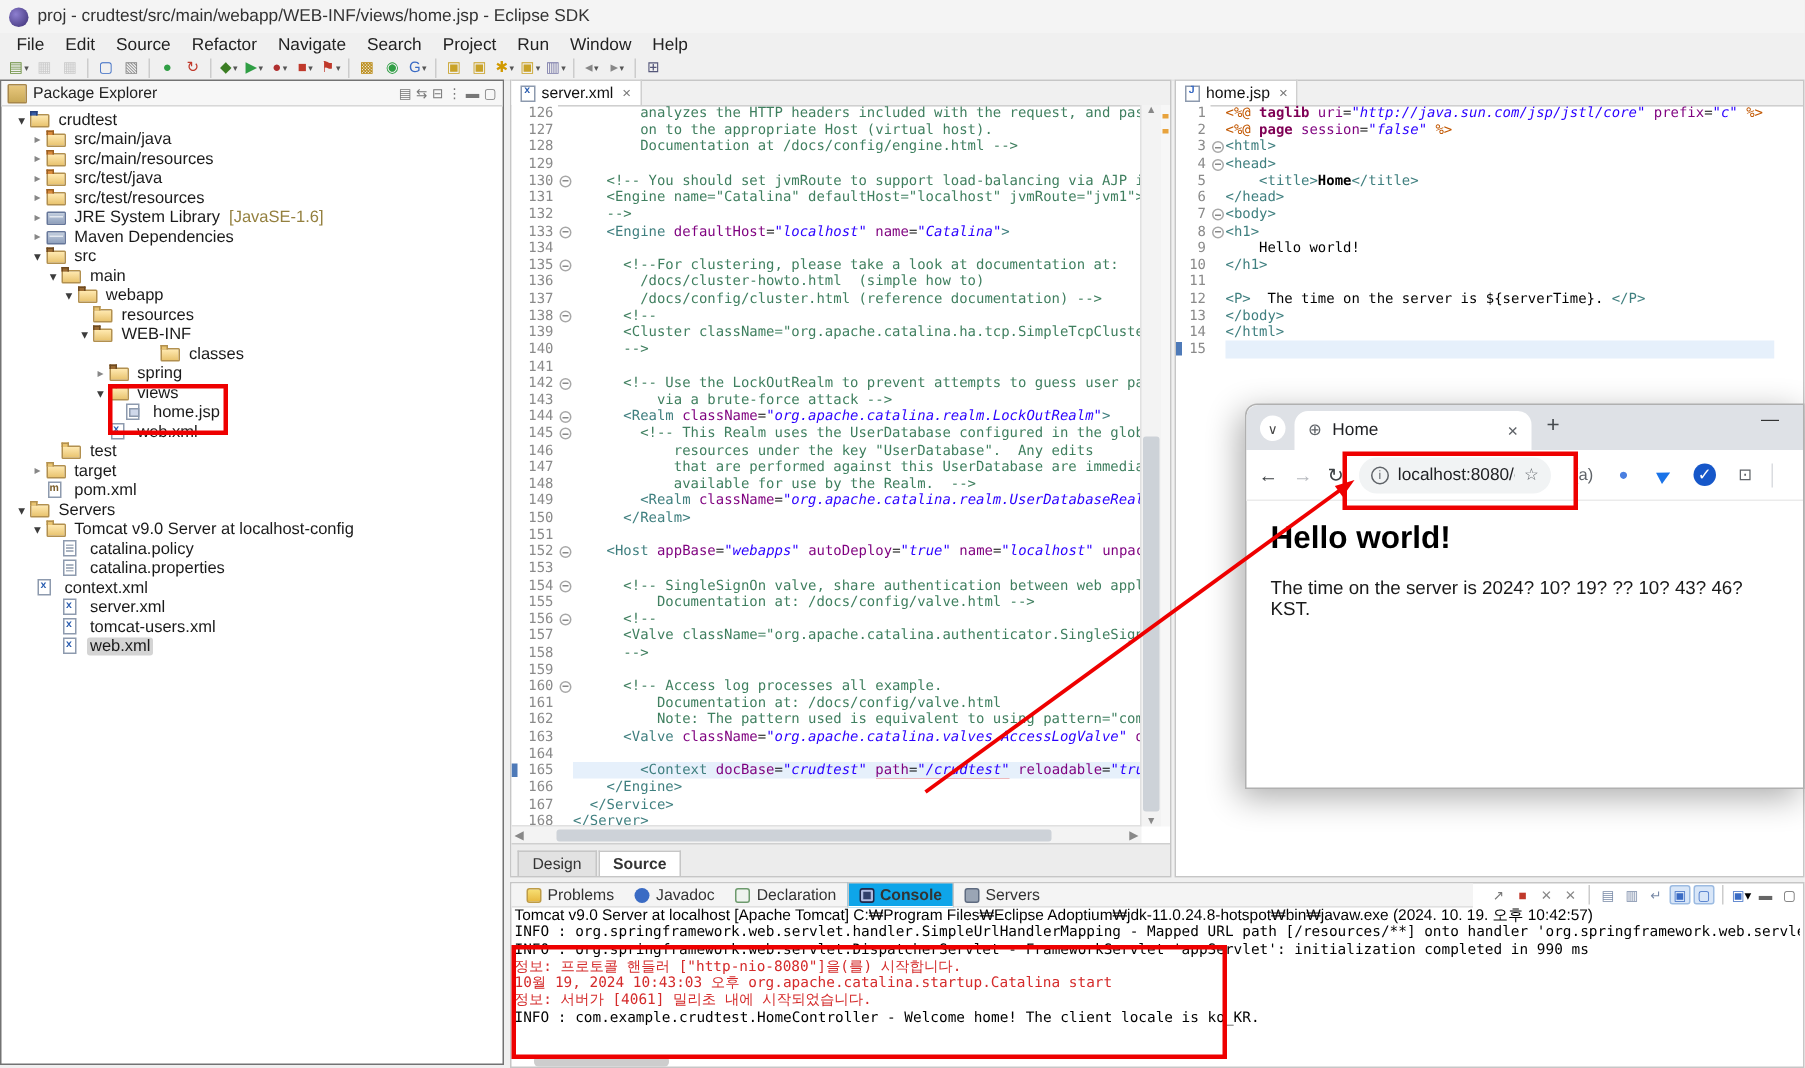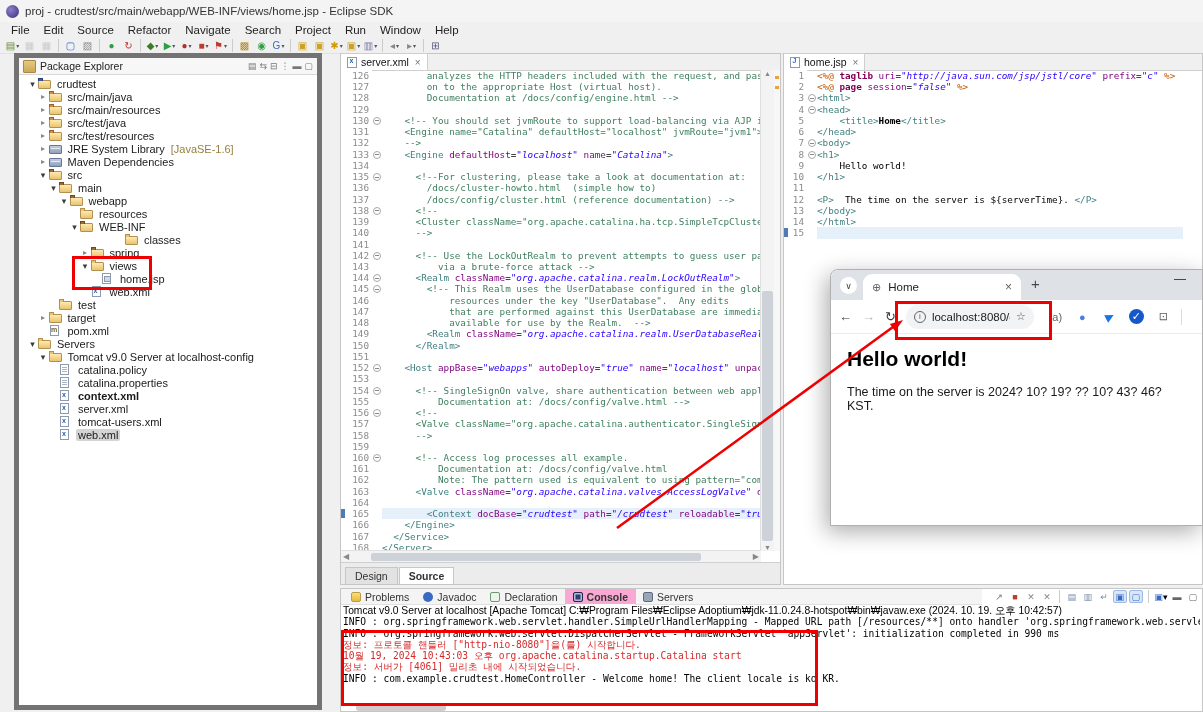--- a/index.html
+++ b/index.html
@@ -10,21 +10,21 @@
   .app-icon{width:13px;height:13px;border-radius:50%;background:radial-gradient(circle at 35% 35%,#8d7fd0,#3a2d72);flex:none;}
   .title-text{font-size:11.5px;color:#333;}
   .menubar{position:absolute;left:0;top:22px;right:0;height:15px;display:flex;align-items:center;padding-left:4px;}
   .menu-item{font-size:11.5px;color:#222;padding:0 7px;}
   .toolbar{position:absolute;left:0;top:37px;right:0;height:16px;display:flex;align-items:center;padding-left:4px;border-bottom:1px solid #e2e2e2;}
   .tbi{display:inline-flex;align-items:center;justify-content:center;height:15px;min-width:15px;font-size:10px;position:relative;margin:0 1px;}
   .tbi.dis{opacity:.42;}
   .tbi .car{font-size:6px;color:#555;margin-left:1px;}
   .tsep{width:1px;height:13px;background:#ccc;margin:0 3px;}
   
-  .pe-view{position:absolute;left:14px;top:53px;width:308px;height:657px;background:#fff;border:5px solid #737373;box-sizing:border-box;}
+  .pe-view{position:absolute;left:0;top:53px;width:336px;height:657px;background:#fff;border:1px solid #737373;box-sizing:border-box;}
   .pe-header{height:16px;border-bottom:1px solid #d8d8d8;display:flex;align-items:center;padding:0 4px;gap:4px;background:#f7f7f7;}
   .pe-title{font-size:10.5px;color:#222;}
   .pe-title-icon{width:11px;height:11px;background:linear-gradient(#e8c87e,#c9a958);border:1px solid #a8874a;border-radius:1px;flex:none;}
   .pe-hicons{margin-left:auto;display:flex;align-items:center;gap:3px;}
   .pe-hicons span{font-size:9px;color:#777;}
   .pe-tree{position:absolute;left:0;top:16px;right:0;bottom:0;overflow:hidden;padding-top:3px;}
   .trow{height:13px;display:flex;align-items:center;font-size:11px;color:#1a1a1a;white-space:nowrap;}
   .tarrow{width:11px;flex:none;text-align:center;font-size:8px;color:#878787;}
   .tarrow.open{color:#3c3c3c;font-size:9px;}
   .ti{width:13px;height:11px;flex:none;margin-right:4px;position:relative;}
@@ -75,21 +75,21 @@
   .hscroll{position:absolute;left:0;right:19px;bottom:21px;height:12px;background:#f3f3f3;border-top:1px solid #e0e0e0;}
   .hthumb{position:absolute;top:2px;height:8px;left:30px;width:330px;background:#cdd2d8;border-radius:2px;}
   .hscroll .sarr{position:absolute;top:1px;font-size:8px;color:#888;}
   .ds-tabs{position:absolute;left:0;right:0;bottom:0;height:21px;background:#ececec;border-top:1px solid #cfcfcf;display:flex;align-items:flex-end;padding-left:4px;gap:1px;}
   .ds-tab{font-size:10.5px;color:#333;padding:2px 9px;border:1px solid #c6c6c6;border-bottom:none;background:#e2e2e2;}
   .ds-tab.active{background:#fff;font-weight:bold;}
   
   .bottom{position:absolute;left:340px;top:588px;right:0;bottom:0;background:#fff;border:1px solid #c6c6c6;box-sizing:border-box;}
   .btabs{position:absolute;left:0;top:0;right:220px;height:15px;display:flex;align-items:center;padding-left:3px;background:#f4f4f4;border-bottom:1px solid #e0e0e0;}
   .btab{display:inline-flex;align-items:center;gap:4px;font-size:10.5px;color:#333;padding:1px 7px;height:13px;}
-  .btab.sel{background:#f9a8d4;border:1px solid #c6c6c6;border-bottom-color:#fff;font-weight:bold;}
+  .btab.sel{background:#0ea5e9;border:1px solid #c6c6c6;border-bottom-color:#fff;font-weight:bold;}
   .bti{width:10px;height:10px;flex:none;border-radius:2px;}
   .bti.problems{background:linear-gradient(#f7df74,#e8b93f);border:1px solid #bd9b46;box-sizing:border-box;}
   .bti.javadoc{background:#3a6bc4;border-radius:50%;}
   .bti.declaration{background:#eef3ee;border:1px solid #6c9a6c;box-sizing:border-box;}
   .bti.console{background:#31406b;border:1px solid #20294a;box-sizing:border-box;box-shadow:inset 0 0 0 1.5px #aebadf;}
   .bti.servers{background:#9aa5b5;border:1px solid #5e6b80;box-sizing:border-box;}
   .btoolbar{position:absolute;right:2px;top:0;height:15px;display:flex;align-items:center;gap:2px;}
   .bt-i{display:inline-flex;align-items:center;justify-content:center;width:14px;height:13px;font-size:9px;}
   .bt-i.hl{background:#d8e6f8;border:1px solid #9cbbe2;border-radius:2px;box-sizing:border-box;}
   .console-area{position:absolute;left:2px;top:16px;right:2px;bottom:0;overflow:hidden;}
@@ -367,21 +367,21 @@
         <div class="trow" style="padding-left: 29px;">
           <span class="tarrow"></span>
           <span class="ti filef"></span>
           <span class="tlabel">catalina.policy</span>
         </div>
         <div class="trow" style="padding-left: 29px;">
           <span class="tarrow"></span>
           <span class="ti filef"></span>
           <span class="tlabel">catalina.properties</span>
         </div>
-        <div class="trow" style="padding-left: 29px; font-weight: bold;">
+        <div class="trow" style="padding-left: 12px;">
           <span class="tarrow"></span>
           <span class="ti xmlf"></span>
           <span class="tlabel">context.xml</span>
         </div>
         <div class="trow" style="padding-left: 29px;">
           <span class="tarrow"></span>
           <span class="ti xmlf"></span>
           <span class="tlabel">server.xml</span>
         </div>
         <div class="trow" style="padding-left: 29px;">

